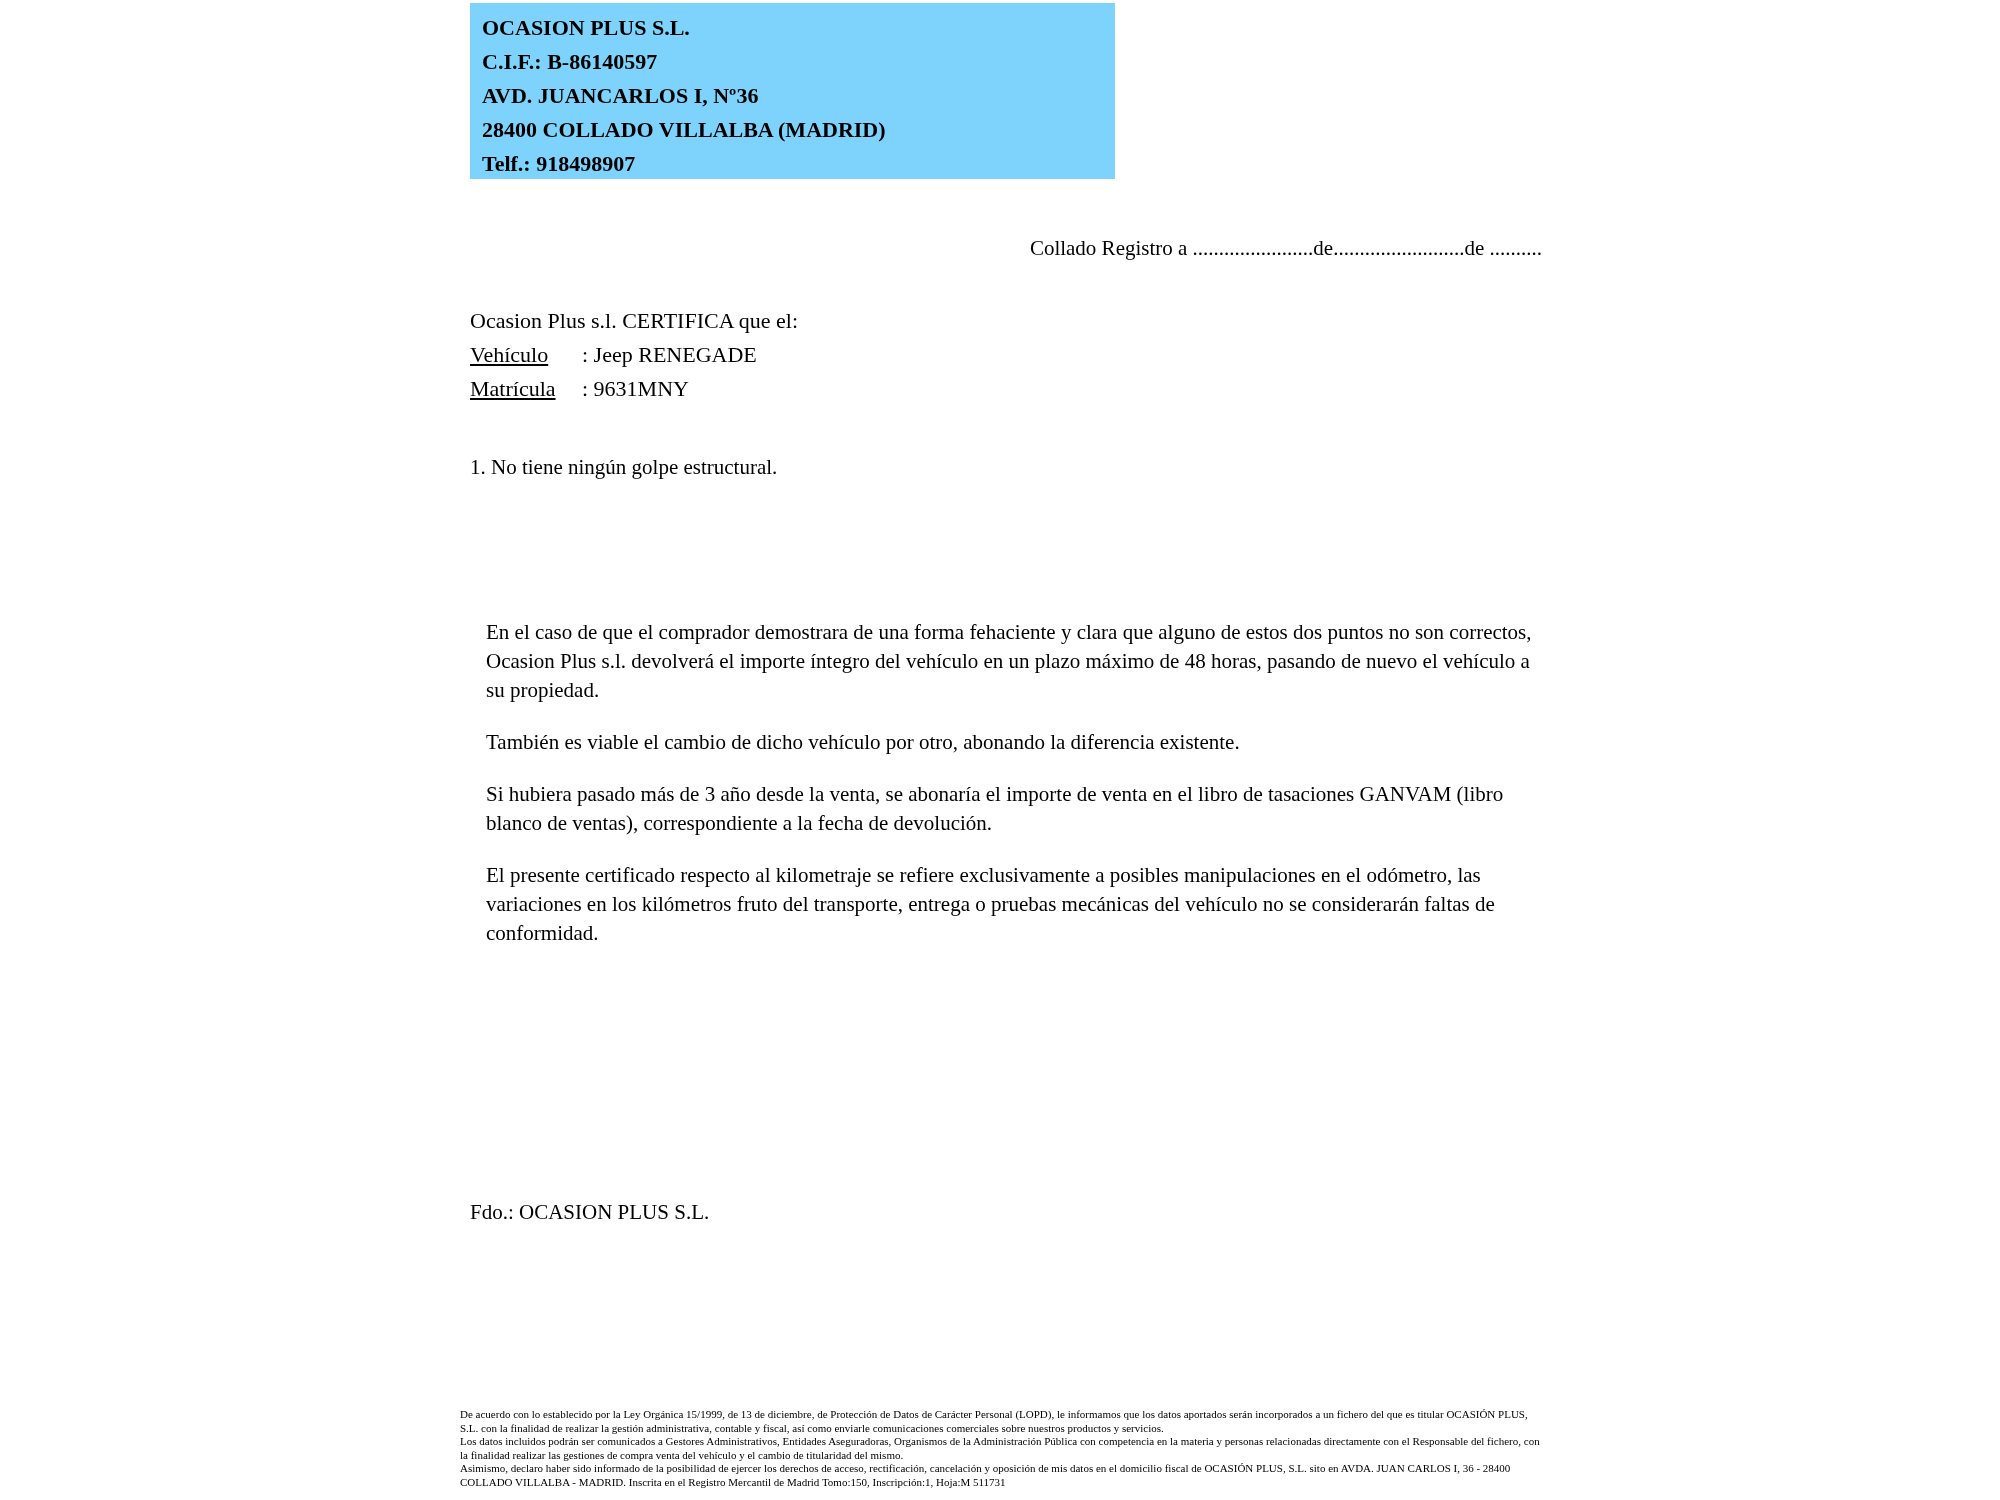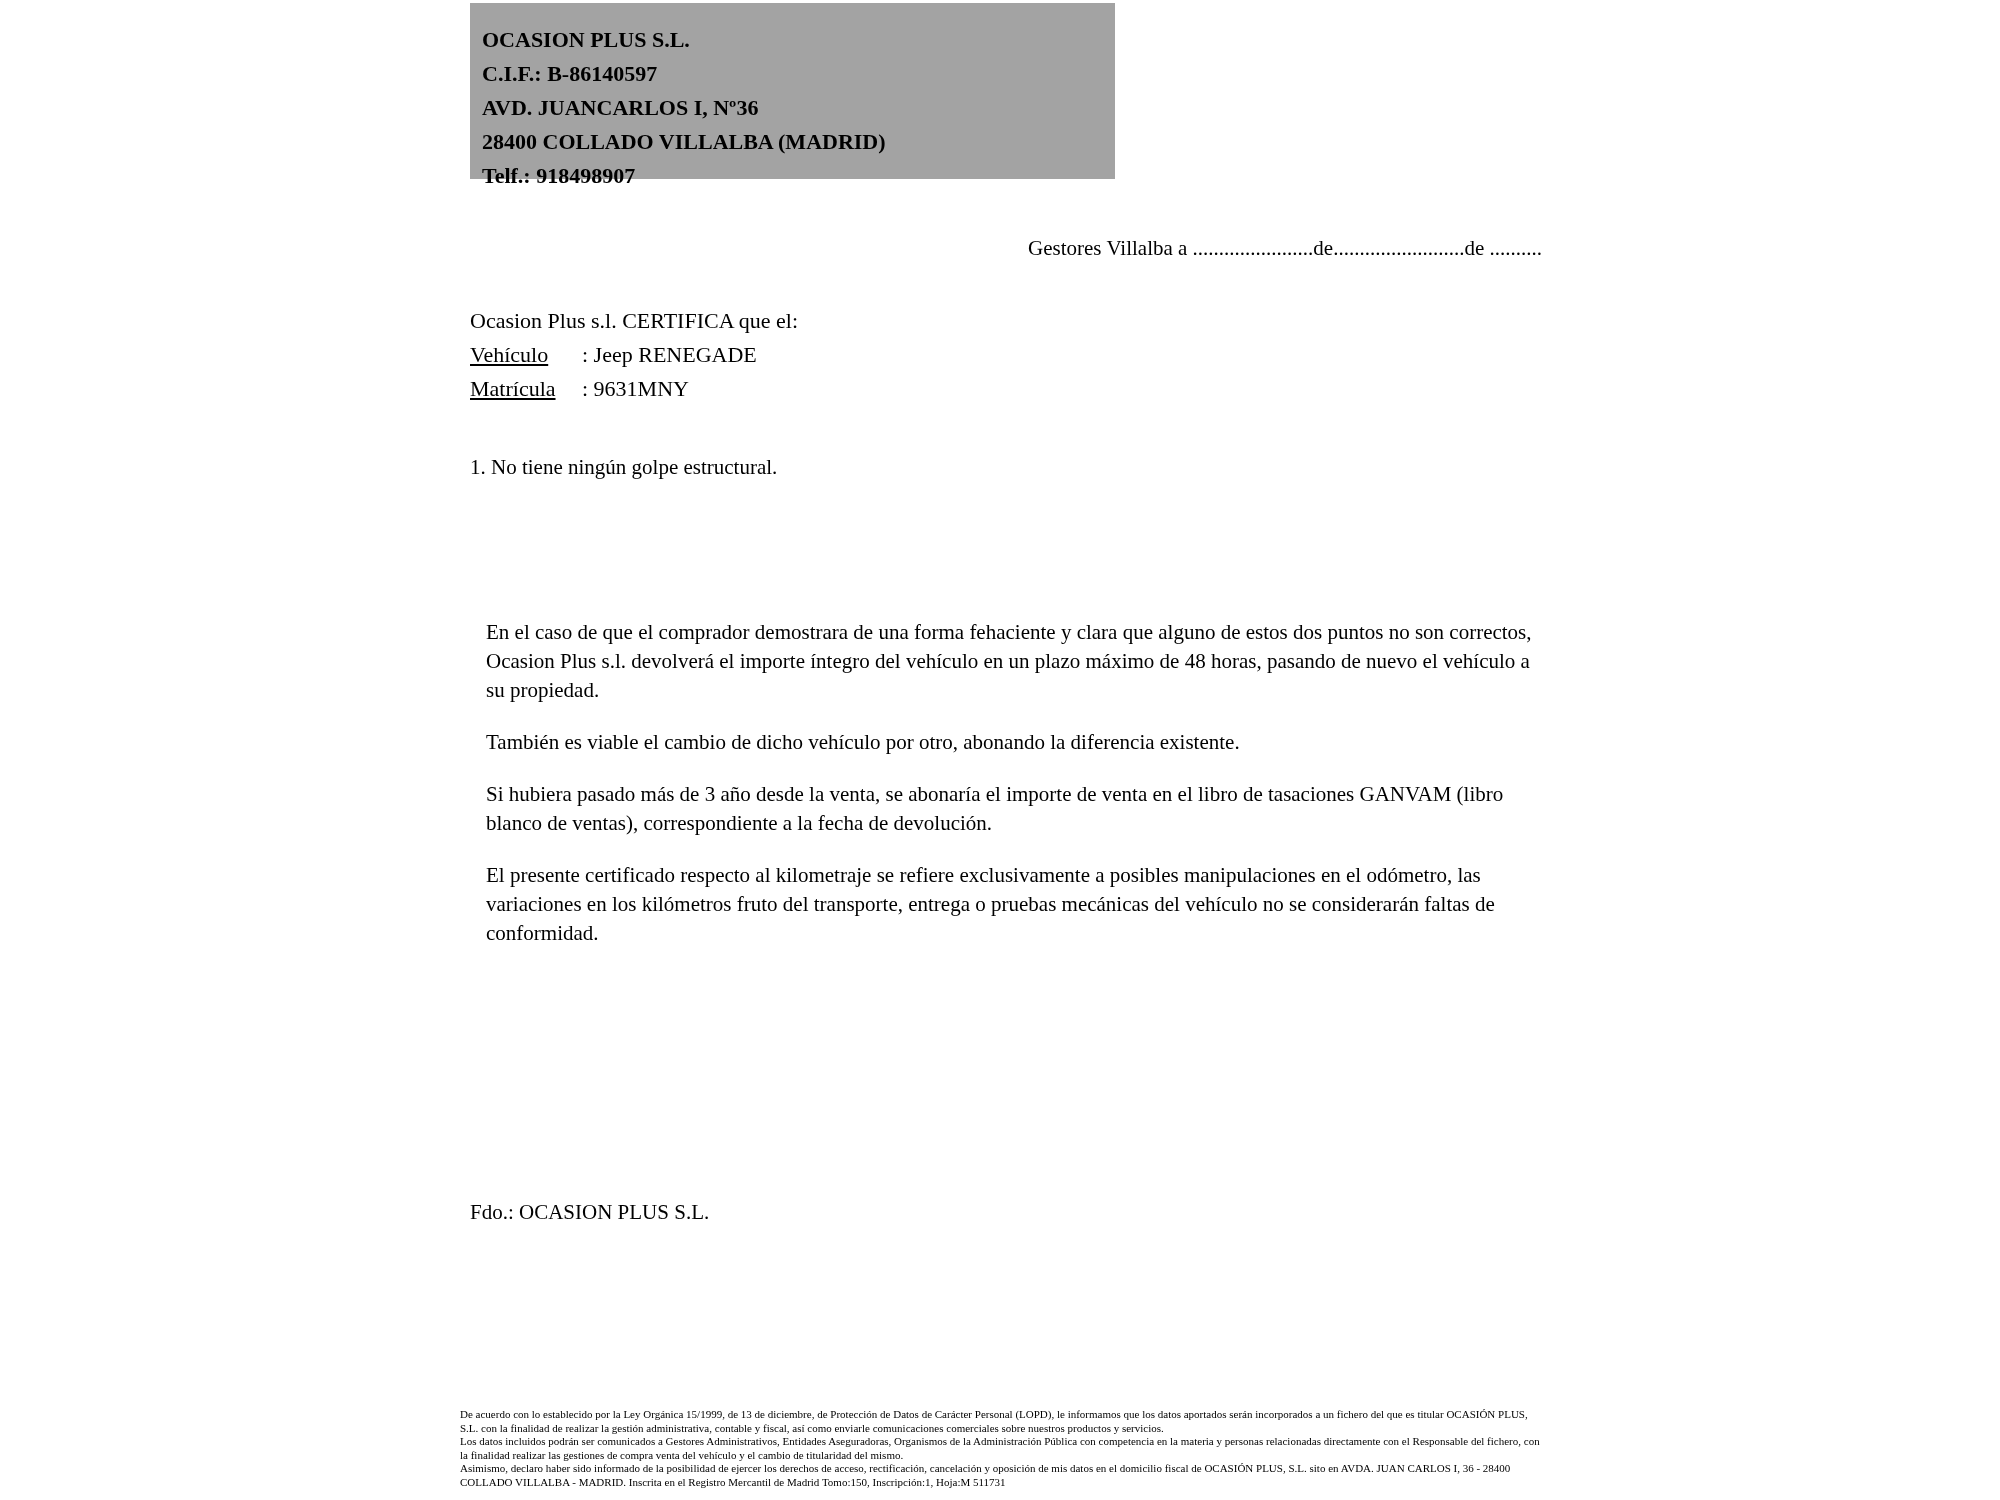--- a/index.html
+++ b/index.html
@@ -11,22 +11,22 @@
     color: #000000;
     position: relative;
     overflow: hidden;
   }
   .page { position: absolute; inset: 0; }
 
   .header-box {
     position: absolute;
     left: 470px; top: 3px;
     width: 645px; height: 176px;
-    background: #a3a3a3;
-    padding: 20px 0 0 12px;
+    background: #7dd3fc;
+    padding: 8px 0 0 12px;
     box-sizing: border-box;
     font-weight: bold;
     font-size: 22px;
     line-height: 34px;
     white-space: nowrap;
   }
   .header-box div { margin: 0; }
 
   .dateline {
     position: absolute;
@@ -82,21 +82,21 @@
 <div class="page">
 
   <div class="header-box">
     <div>OCASION PLUS S.L.</div>
     <div>C.I.F.: B-86140597</div>
     <div>AVD. JUANCARLOS I, Nº36</div>
     <div>28400 COLLADO VILLALBA (MADRID)</div>
     <div>Telf.: 918498907</div>
   </div>
 
-  <div class="dateline">Gestores Villalba a .......................de.........................de ..........</div>
+  <div class="dateline">Collado Registro a .......................de.........................de ..........</div>
 
   <div class="cert-block">
     <div>Ocasion Plus s.l. CERTIFICA que el:</div>
     <div><span class="cert-label"><span class="u">Vehículo</span></span><span>: Jeep RENEGADE</span></div>
     <div><span class="cert-label"><span class="u">Matrícula</span></span><span>: 9631MNY</span></div>
   </div>
 
   <div class="item-1">1. No tiene ningún golpe estructural.</div>
 
   <div class="body-paragraphs">

